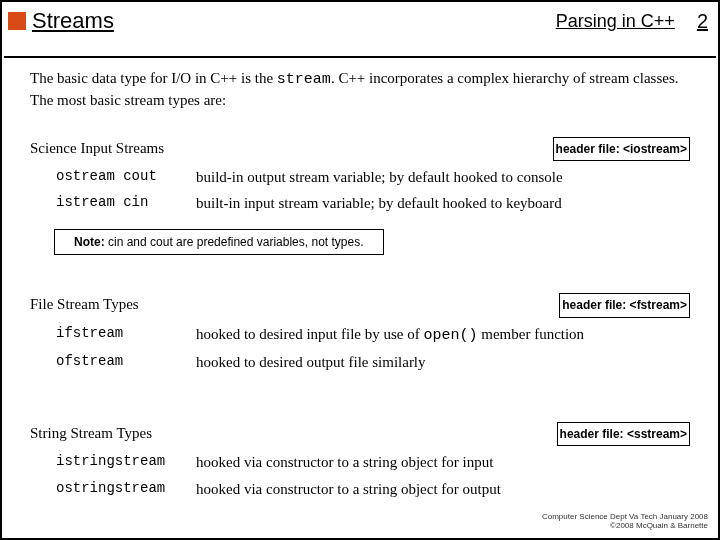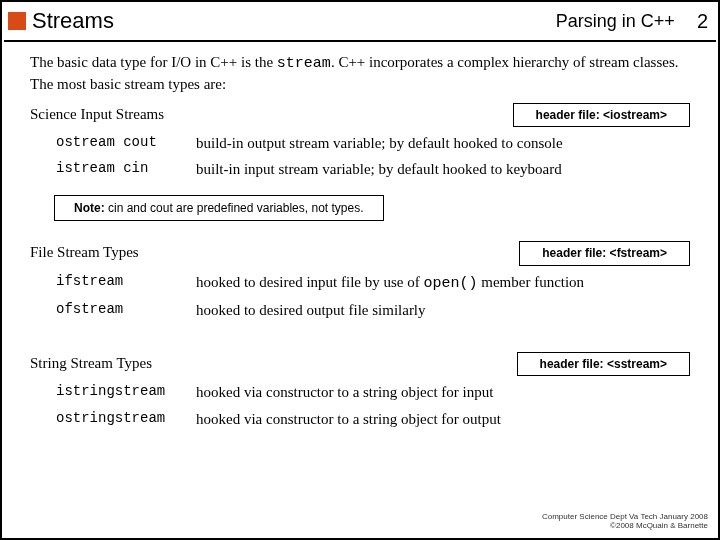--- a/index.html
+++ b/index.html
@@ -1,29 +1,29 @@
 <!DOCTYPE html>
 <html><head>
 <meta charset="utf-8">
 <style>
   * { box-sizing: border-box; margin: 0; padding: 0; }
   html, body { width: 720px; height: 540px; font-family: Georgia, 'Times New Roman', serif; background: #fff; color: #000; }
   .page { width: 720px; height: 540px; border: 2px solid #000; position: relative; padding: 0; }
-  .header { display: flex; align-items: center; padding: 6px 10px 6px 6px; }
+  .header { display: flex; align-items: center; padding: 6px 10px 22px 6px; text-decoration: underline; }
   .bullet { width: 18px; height: 18px; background: #d84a16; margin-right: 6px; flex-shrink: 0; }
   .title { font-family: Arial, Helvetica, sans-serif; font-size: 22px; font-weight: 400; flex: 1; }
   .hdr-right { font-family: Arial, Helvetica, sans-serif; font-size: 18px; margin-right: 22px; }
   .pagenum { font-family: Arial, Helvetica, sans-serif; font-size: 20px; }
   .rule { border-top: 2px solid #000; margin: 0 2px; }
   .body { padding: 10px 28px 0 28px; font-size: 15px; line-height: 1.35; }
   .intro { margin-bottom: 2px; }
   .mono { font-family: 'Courier New', Courier, monospace; }
   .section-row { display: flex; align-items: baseline; justify-content: space-between; margin: 8px 0 6px 0; }
   .section-heading { font-size: 15px; }
-  .hdrfile-box { font-family: Arial, Helvetica, sans-serif; font-size: 12px; font-weight: bold; border: 1px solid #000; padding: 3px 22px; white-space: nowrap; }
+  .hdrfile-box { font-family: Arial, Helvetica, sans-serif; font-size: 12px; font-weight: bold; border: 1px solid #000; padding: 3px 2px; white-space: nowrap; margin-top: 18px; }
   .items { margin: 4px 0 2px 26px; }
   .item-row { display: flex; margin: 6px 0; }
   .item-name { font-family: 'Courier New', Courier, monospace; font-size: 14px; width: 140px; flex-shrink: 0; }
   .item-desc { font-size: 15px; }
   .note-box { font-family: Arial, Helvetica, sans-serif; font-size: 12px; border: 1px solid #000; padding: 4px 19px; margin: 10px 0 12px 24px; display: inline-block; }
   .note-box b { font-weight: bold; }
   .footer { position: absolute; bottom: 8px; left: 0; right: 0; display: flex; justify-content: space-between; align-items: flex-end; padding: 0 10px; font-family: Arial, Helvetica, sans-serif; font-size: 8px; color: #333; flex-direction: column; }
   .footer .center { font-size: 11px; }
 </style>
 </head>

